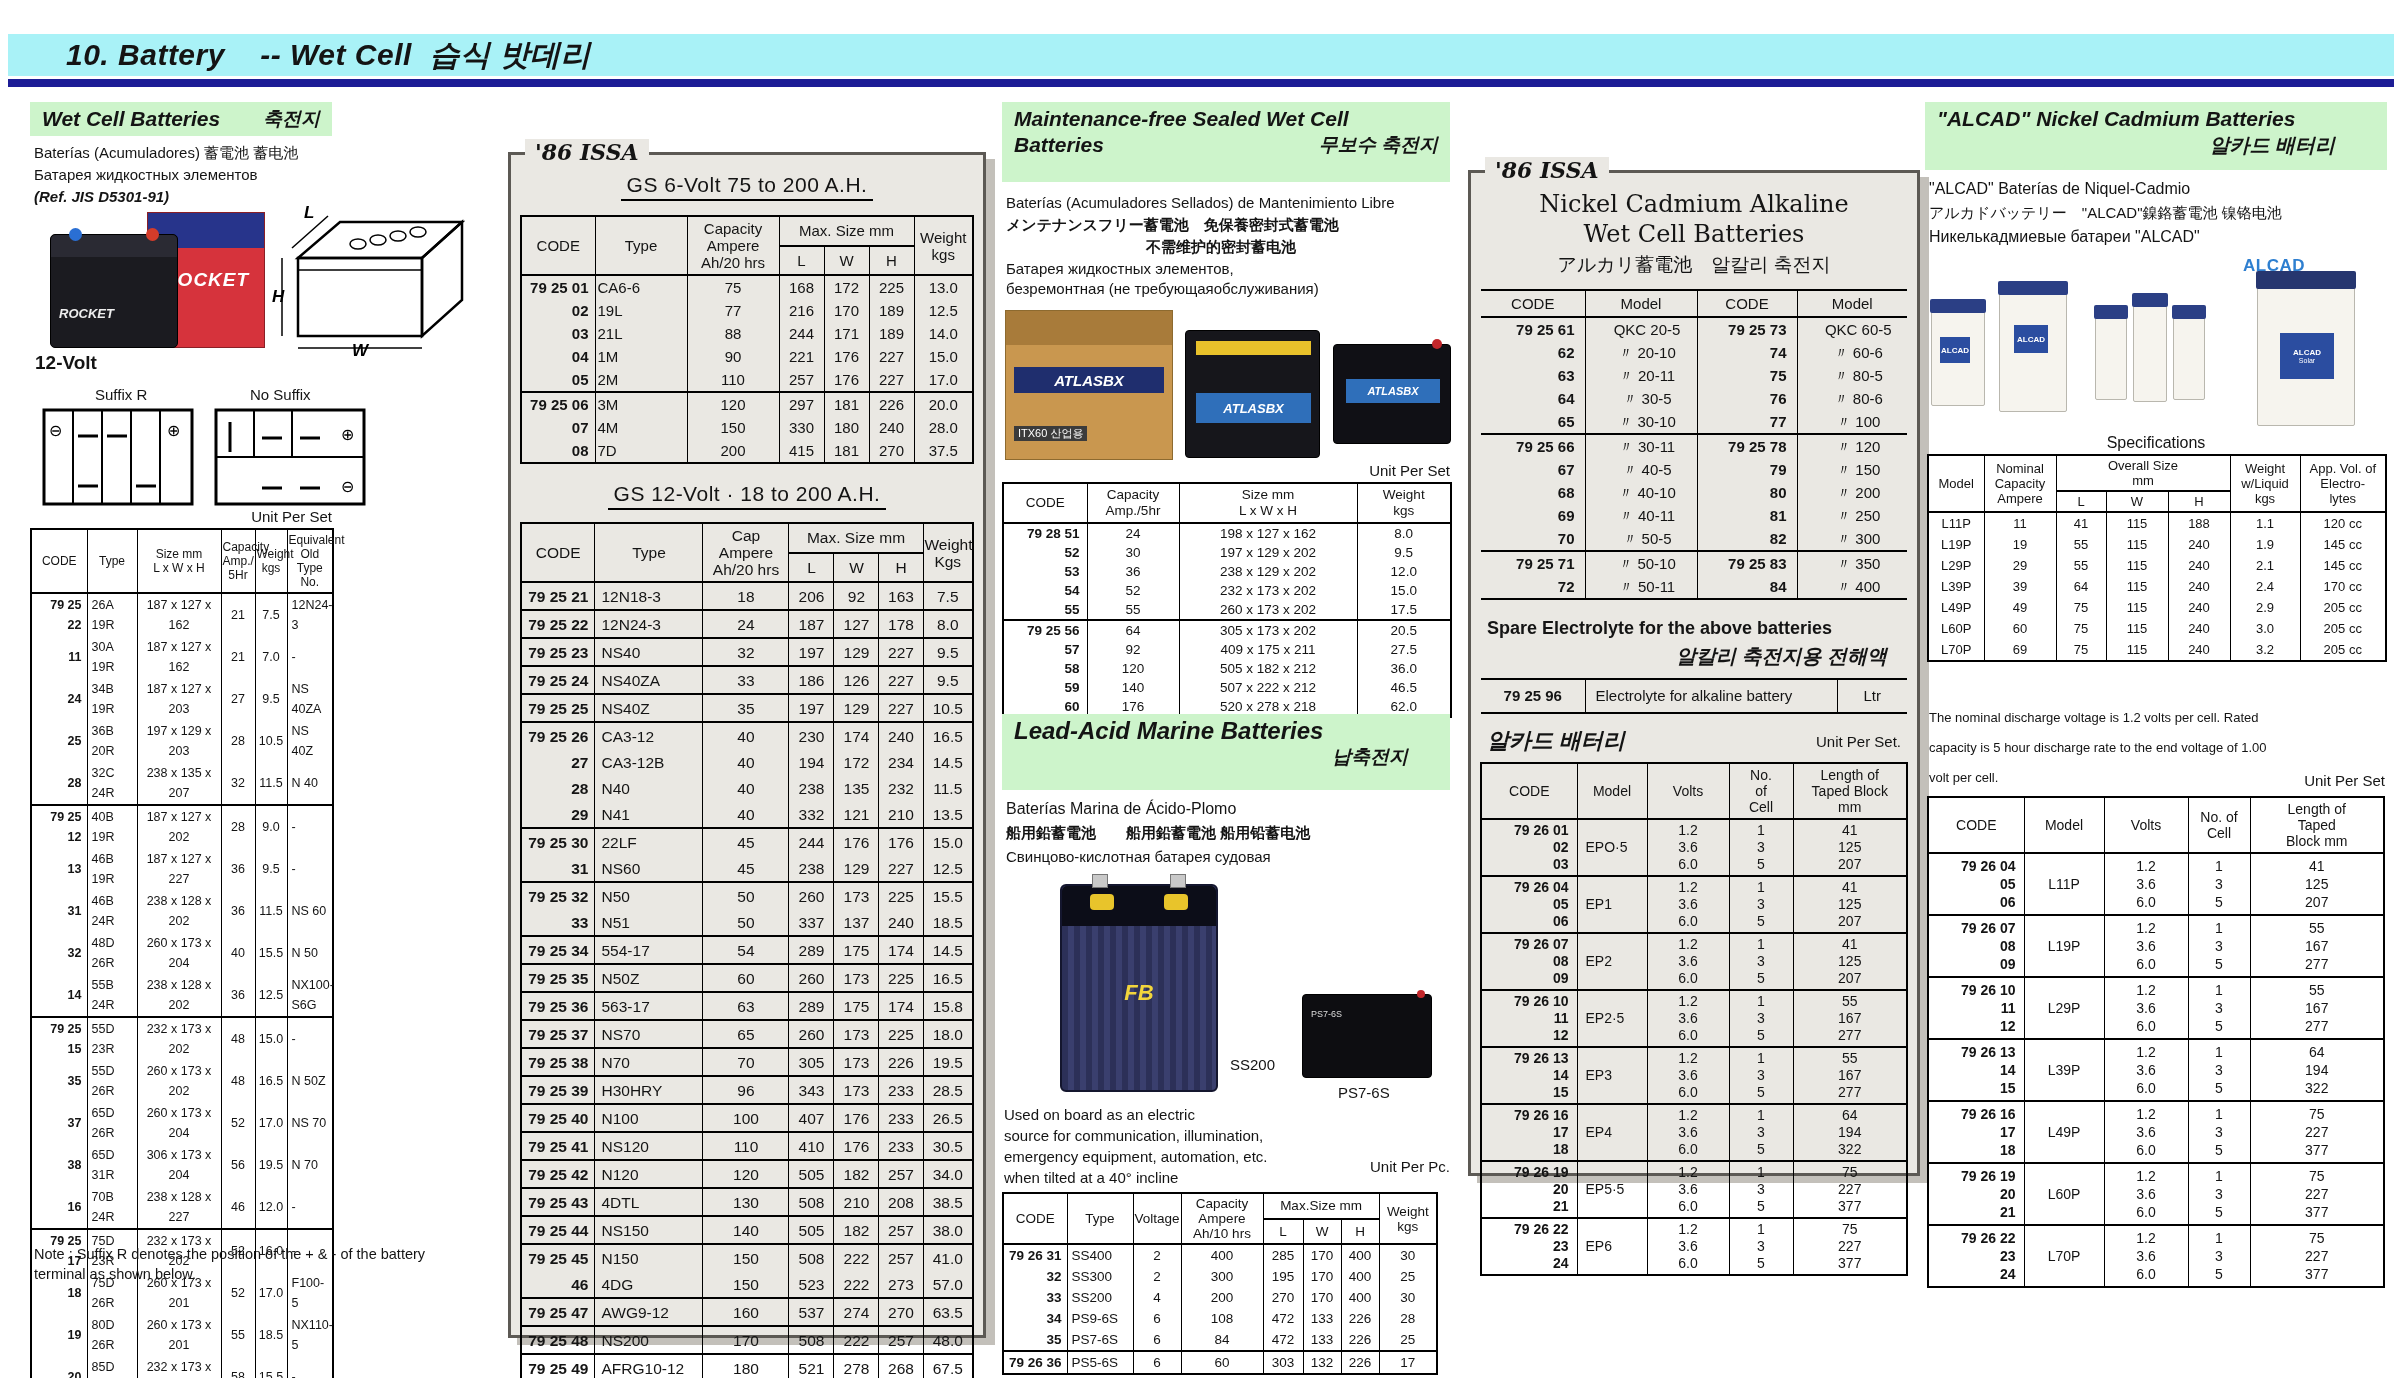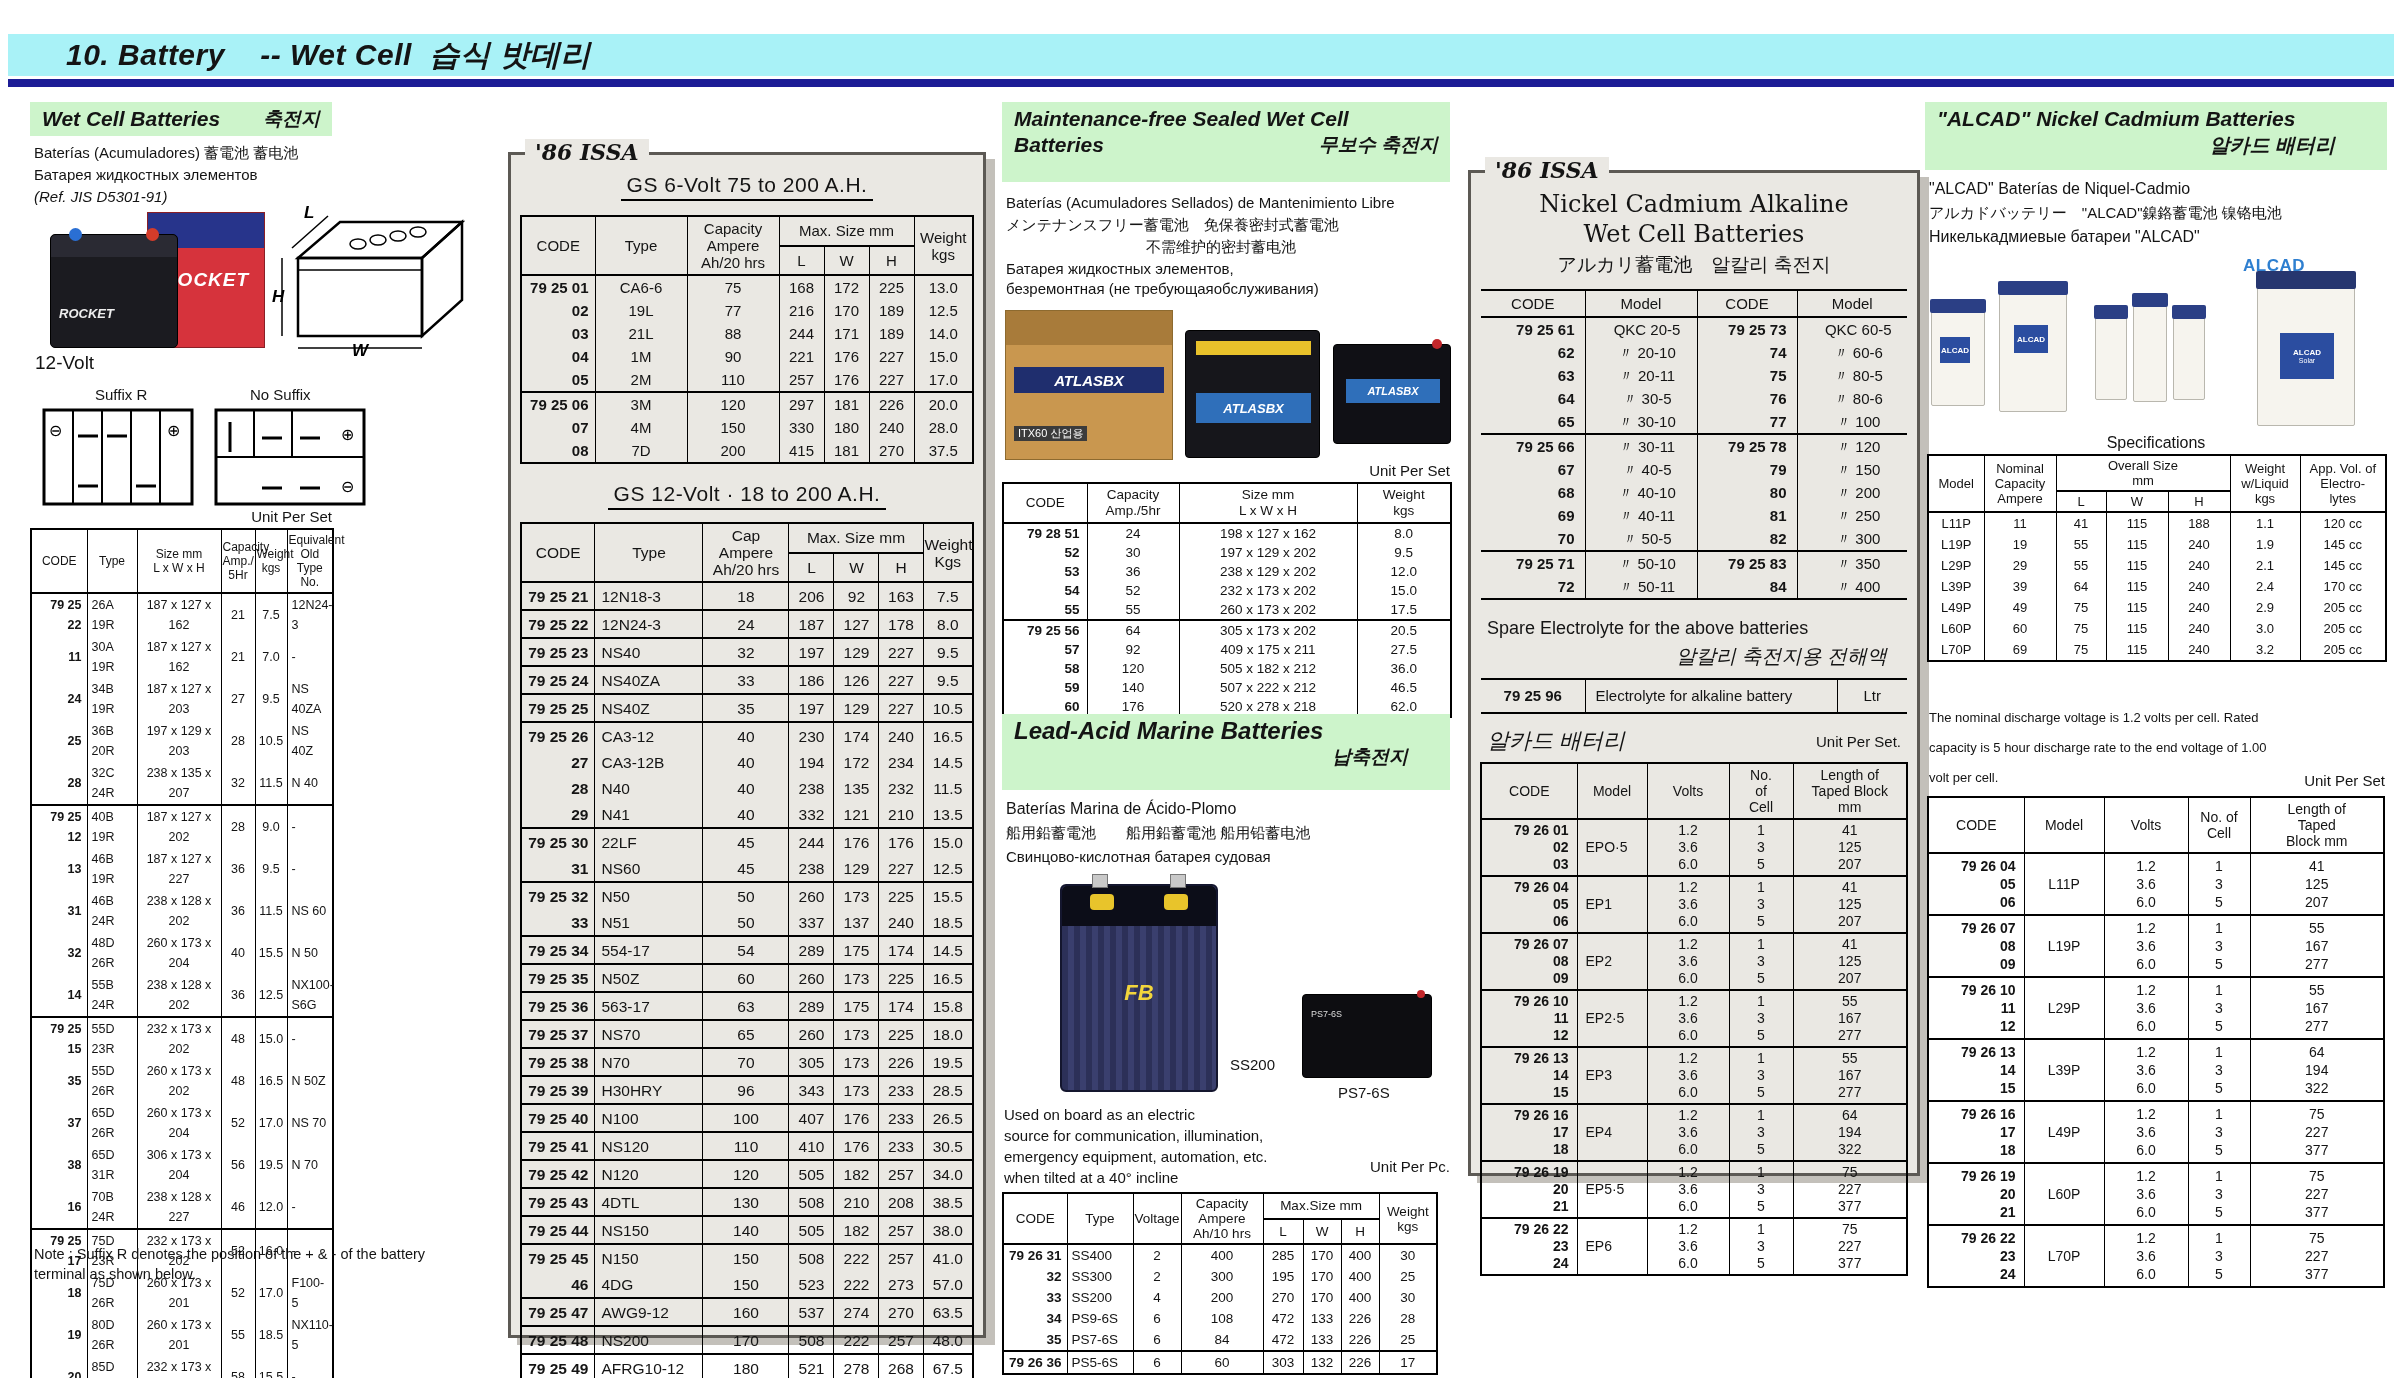--- a/index.html
+++ b/index.html
@@ -9,21 +9,21 @@
 .topbar{left:8px;top:34px;width:2386px;height:42px;background:#a9f2f7;display:flex;align-items:center}
 .topbar .t{font-size:30px;font-weight:bold;font-style:italic;padding-left:58px;letter-spacing:.5px;white-space:pre}
 .navline{left:8px;top:79px;width:2386px;height:8px;background:#1d1d96}
 
 .ghdr{background:#cdf4cb;padding:4px 12px}
 .ghdr .en{font-size:21px;font-weight:bold;font-style:italic;line-height:26px}
 .ghdr .kr{font-size:19px;font-weight:bold;font-style:italic}
 .row{display:flex;justify-content:space-between;align-items:flex-end}
 
 .sub{font-size:15px;line-height:22px;white-space:pre-line}
-.bold{font-weight:normal}
+.bold{font-weight:bold}
 .ital{font-style:italic}
 .rt{text-align:right}
 .ctr{text-align:center}
 .pre{white-space:pre-line}
 
 .issabox{background:#eae8e3;border:3px solid #5c5954;box-shadow:9px 7px 0 #c3c0ba}
 .issatag{position:absolute;top:-16px;left:14px;background:#eae8e3;padding:0 10px;font-family:"DejaVu Serif",serif;font-style:italic;font-weight:bold;font-size:22px}
 .gstitle{display:table;margin:0 auto;font-size:21px;border-bottom:2px solid #000;padding:0 6px 2px 6px;letter-spacing:.5px}
 
 table.cat{border-collapse:collapse;table-layout:fixed;background:transparent}
@@ -43,21 +43,21 @@
 .t-wet td:nth-child(3),.t-wet td:nth-child(4),.t-wet td:nth-child(5){text-align:center}
 .t-wet td:nth-child(6){text-align:left;padding-left:4px}
 
 .t-gs6{width:452px;font-size:15px}
 .t-gs6 thead th{line-height:17px;padding:3px 1px}
 .t-gs6 td{line-height:21px}
 .t-gs12{width:452px;font-size:15.5px}
 .t-gs12 thead th{line-height:17px;padding:3px 1px}
 .t-gs12 td{line-height:19px;padding:3.5px 2px}
 .t-gs6 td:nth-child(1),.t-gs12 td:nth-child(1){text-align:right;font-weight:bold;padding-right:6px}
-.t-gs6 td:nth-child(2){text-align:center}
+.t-gs6 td:nth-child(2){}
 .t-gs12 td:nth-child(2){text-align:left;padding-left:6px}
 .t-gs6 td:nth-child(n+3),.t-gs12 td:nth-child(n+3){text-align:center}
 
 .t-mf{width:448px;font-size:13.5px}
 .t-mf thead th{line-height:16px;padding:3px 1px}
 .t-mf td{line-height:17px}
 .t-mf td:nth-child(1){text-align:right;font-weight:bold;padding-right:7px}
 .t-mf td:nth-child(n+2){text-align:center}
 
 .t-mar{width:434px;font-size:13.5px}

